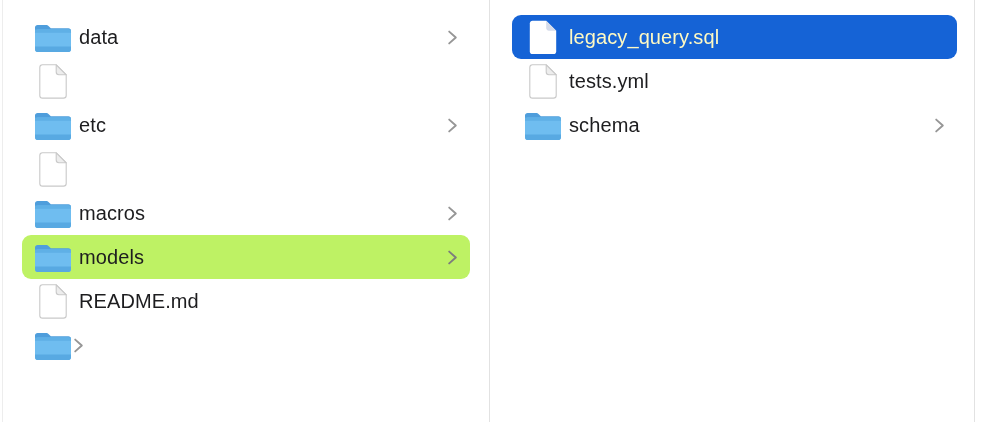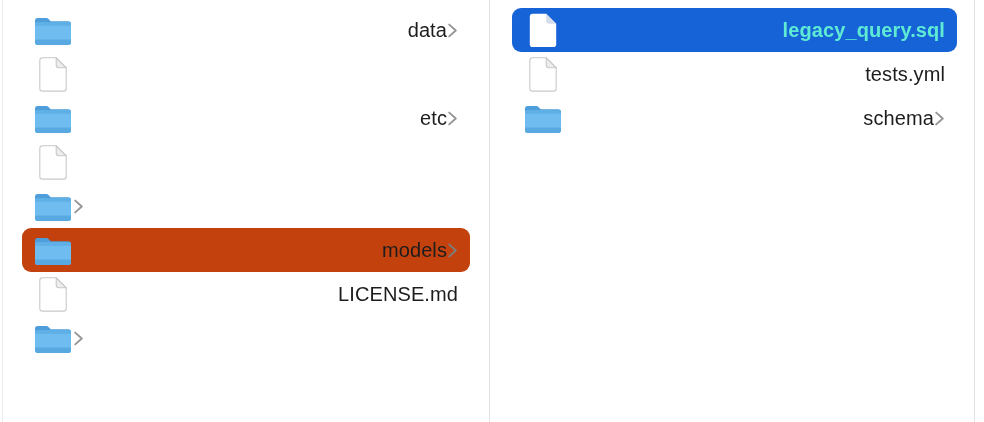--- a/index.html
+++ b/index.html
@@ -21,22 +21,21 @@
   .edge-left {
     position: absolute;
     left: 2px; top: 0; bottom: 0;
     width: 1px;
     background: #ededed;
   }
   .col {
     position: absolute;
     top: 0; bottom: 0;
     box-sizing: border-box;
-    padding-top: 8px;
-    text-align: right;
+    padding-top: 15px;
   }
   .col1 {
     left: 0;
     width: 490px;
     border-right: 1px solid #e2e2e2;
   }
   .col2 {
     left: 491px;
     width: 484px;
     border-right: 1px solid #e2e2e2;
@@ -44,22 +43,22 @@
   .row {
     height: 44px;
     border-radius: 9px;
     display: flex;
     align-items: center;
     padding: 0 12px 0 11px;
     cursor: default;
   }
   .col1 .row { margin: 0 19px 0 22px; }
   .col2 .row { margin: 0 17px 0 21px; }
-  .row.sel-inactive { background: #c2410c; }
-  .row.sel-active   { background: #1563d6; color: #5eead4; font-weight: bold; }
+  .row.sel-inactive { background: #bef264; }
+  .row.sel-active   { background: #1563d6; color: #fef9c3; }
   .icon {
     flex: 0 0 40px;
     width: 40px; height: 38px;
     display: flex;
     align-items: center;
     justify-content: center;
   }
   .label {
     flex: 1;
     margin-left: 6px;
@@ -131,20 +130,21 @@
       </div>
       <div class="row">
         <span class="icon">
 <svg width="38" height="31" viewBox="0 0 38 31" aria-hidden="true">
   <path d="M1 9 V5.6 C1 4.1 2.1 3 3.6 3 h8.8 c0.8 0 1.6 0.3 2.1 0.9 L16.8 6.2 H34.4 C35.9 6.2 37 7.3 37 8.8 V11 H1 Z" fill="#4f9edc"></path>
   <rect x="1" y="7.6" width="36" height="22.4" rx="2.8" fill="#6fbdf0"></rect>
   <rect x="1" y="7.6" width="36" height="3.2" fill="#5fb0e6"></rect>
   <path d="M1 24.4 h36 v2.8 c0 1.5 -1.1 2.8 -2.6 2.8 H3.6 C2.1 30 1 28.7 1 27.2 Z" fill="#58a9e2"></path>
 </svg>
         </span>
+        <span class="label">macros</span>
         <span class="chevron">
 <svg width="11" height="17" viewBox="0 0 11 17" aria-hidden="true">
   <path d="M2.2 2.6 L8.8 8.5 L2.2 14.4" fill="none" stroke-width="1.9" stroke-linecap="round" stroke-linejoin="round"></path>
 </svg>
         </span>
       </div>
       <div class="row sel-inactive">
         <span class="icon">
 <svg width="38" height="31" viewBox="0 0 38 31" aria-hidden="true">
   <path d="M1 9 V5.6 C1 4.1 2.1 3 3.6 3 h8.8 c0.8 0 1.6 0.3 2.1 0.9 L16.8 6.2 H34.4 C35.9 6.2 37 7.3 37 8.8 V11 H1 Z" fill="#4f9edc"></path>
@@ -160,21 +160,21 @@
 </svg>
         </span>
       </div>
       <div class="row">
         <span class="icon">
 <svg width="28" height="35" viewBox="0 0 28 35" aria-hidden="true">
   <path d="M3.5 0.8 H17.2 L27.2 10.8 V31.4 c0 1.5 -1.2 2.7 -2.7 2.7 H3.5 c-1.5 0 -2.7 -1.2 -2.7 -2.7 V3.5 C0.8 2 2 0.8 3.5 0.8 Z" fill="#ffffff" stroke="#c9c9c9" stroke-width="1.1"></path>
   <path d="M17.2 0.8 L27.2 10.8 H19.9 c-1.5 0 -2.7 -1.2 -2.7 -2.7 Z" fill="#ededed" stroke="#c9c9c9" stroke-width="1.1" stroke-linejoin="round"></path>
 </svg>
         </span>
-        <span class="label">LICENSE.md</span>
+        <span class="label">README.md</span>
       </div>
       <div class="row">
         <span class="icon">
 <svg width="38" height="31" viewBox="0 0 38 31" aria-hidden="true">
   <path d="M1 9 V5.6 C1 4.1 2.1 3 3.6 3 h8.8 c0.8 0 1.6 0.3 2.1 0.9 L16.8 6.2 H34.4 C35.9 6.2 37 7.3 37 8.8 V11 H1 Z" fill="#4f9edc"></path>
   <rect x="1" y="7.6" width="36" height="22.4" rx="2.8" fill="#6fbdf0"></rect>
   <rect x="1" y="7.6" width="36" height="3.2" fill="#5fb0e6"></rect>
   <path d="M1 24.4 h36 v2.8 c0 1.5 -1.1 2.8 -2.6 2.8 H3.6 C2.1 30 1 28.7 1 27.2 Z" fill="#58a9e2"></path>
 </svg>
         </span>

